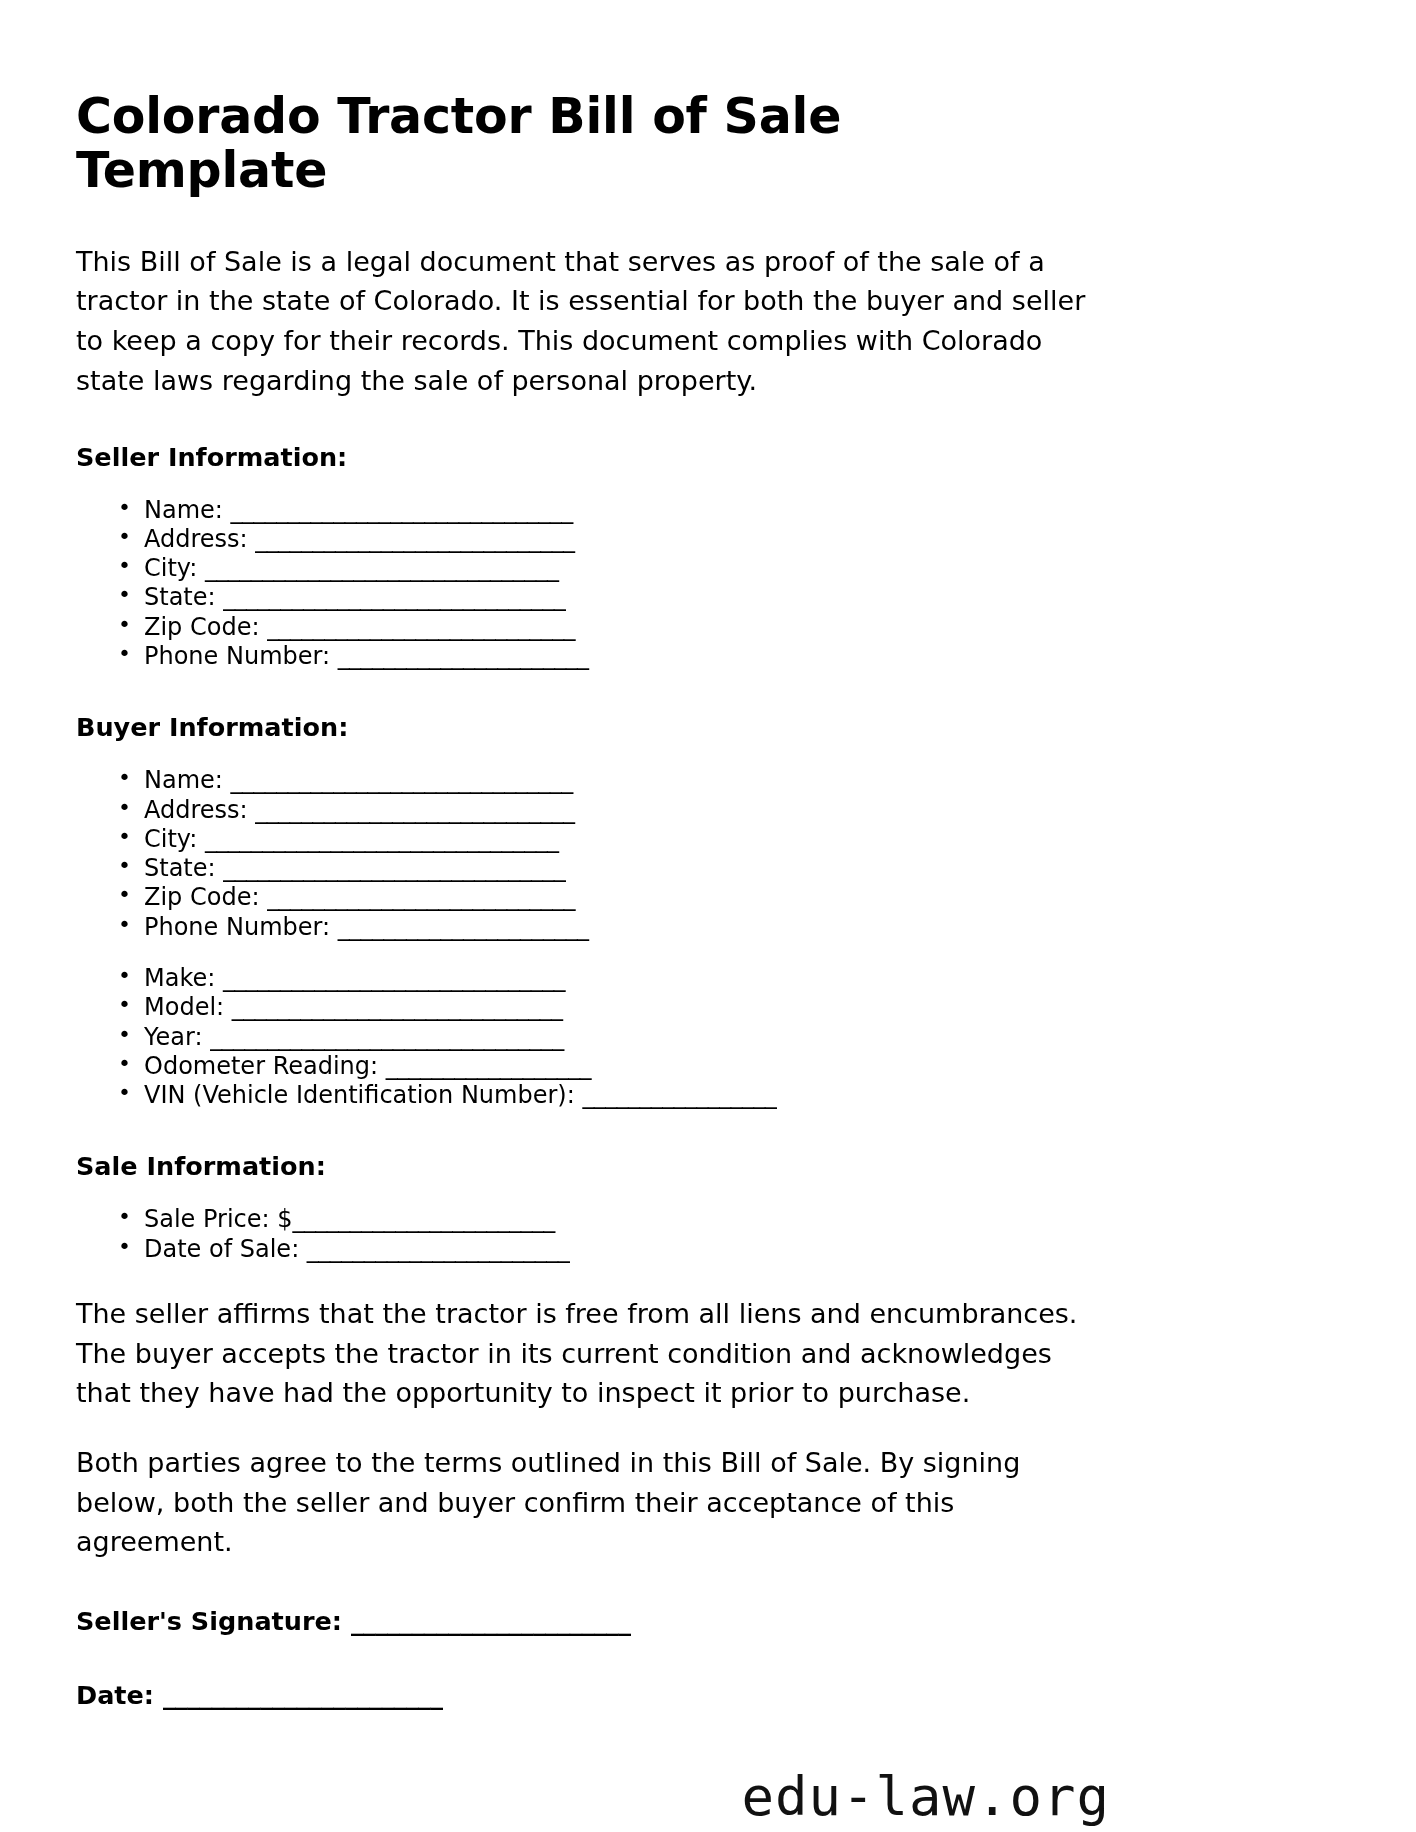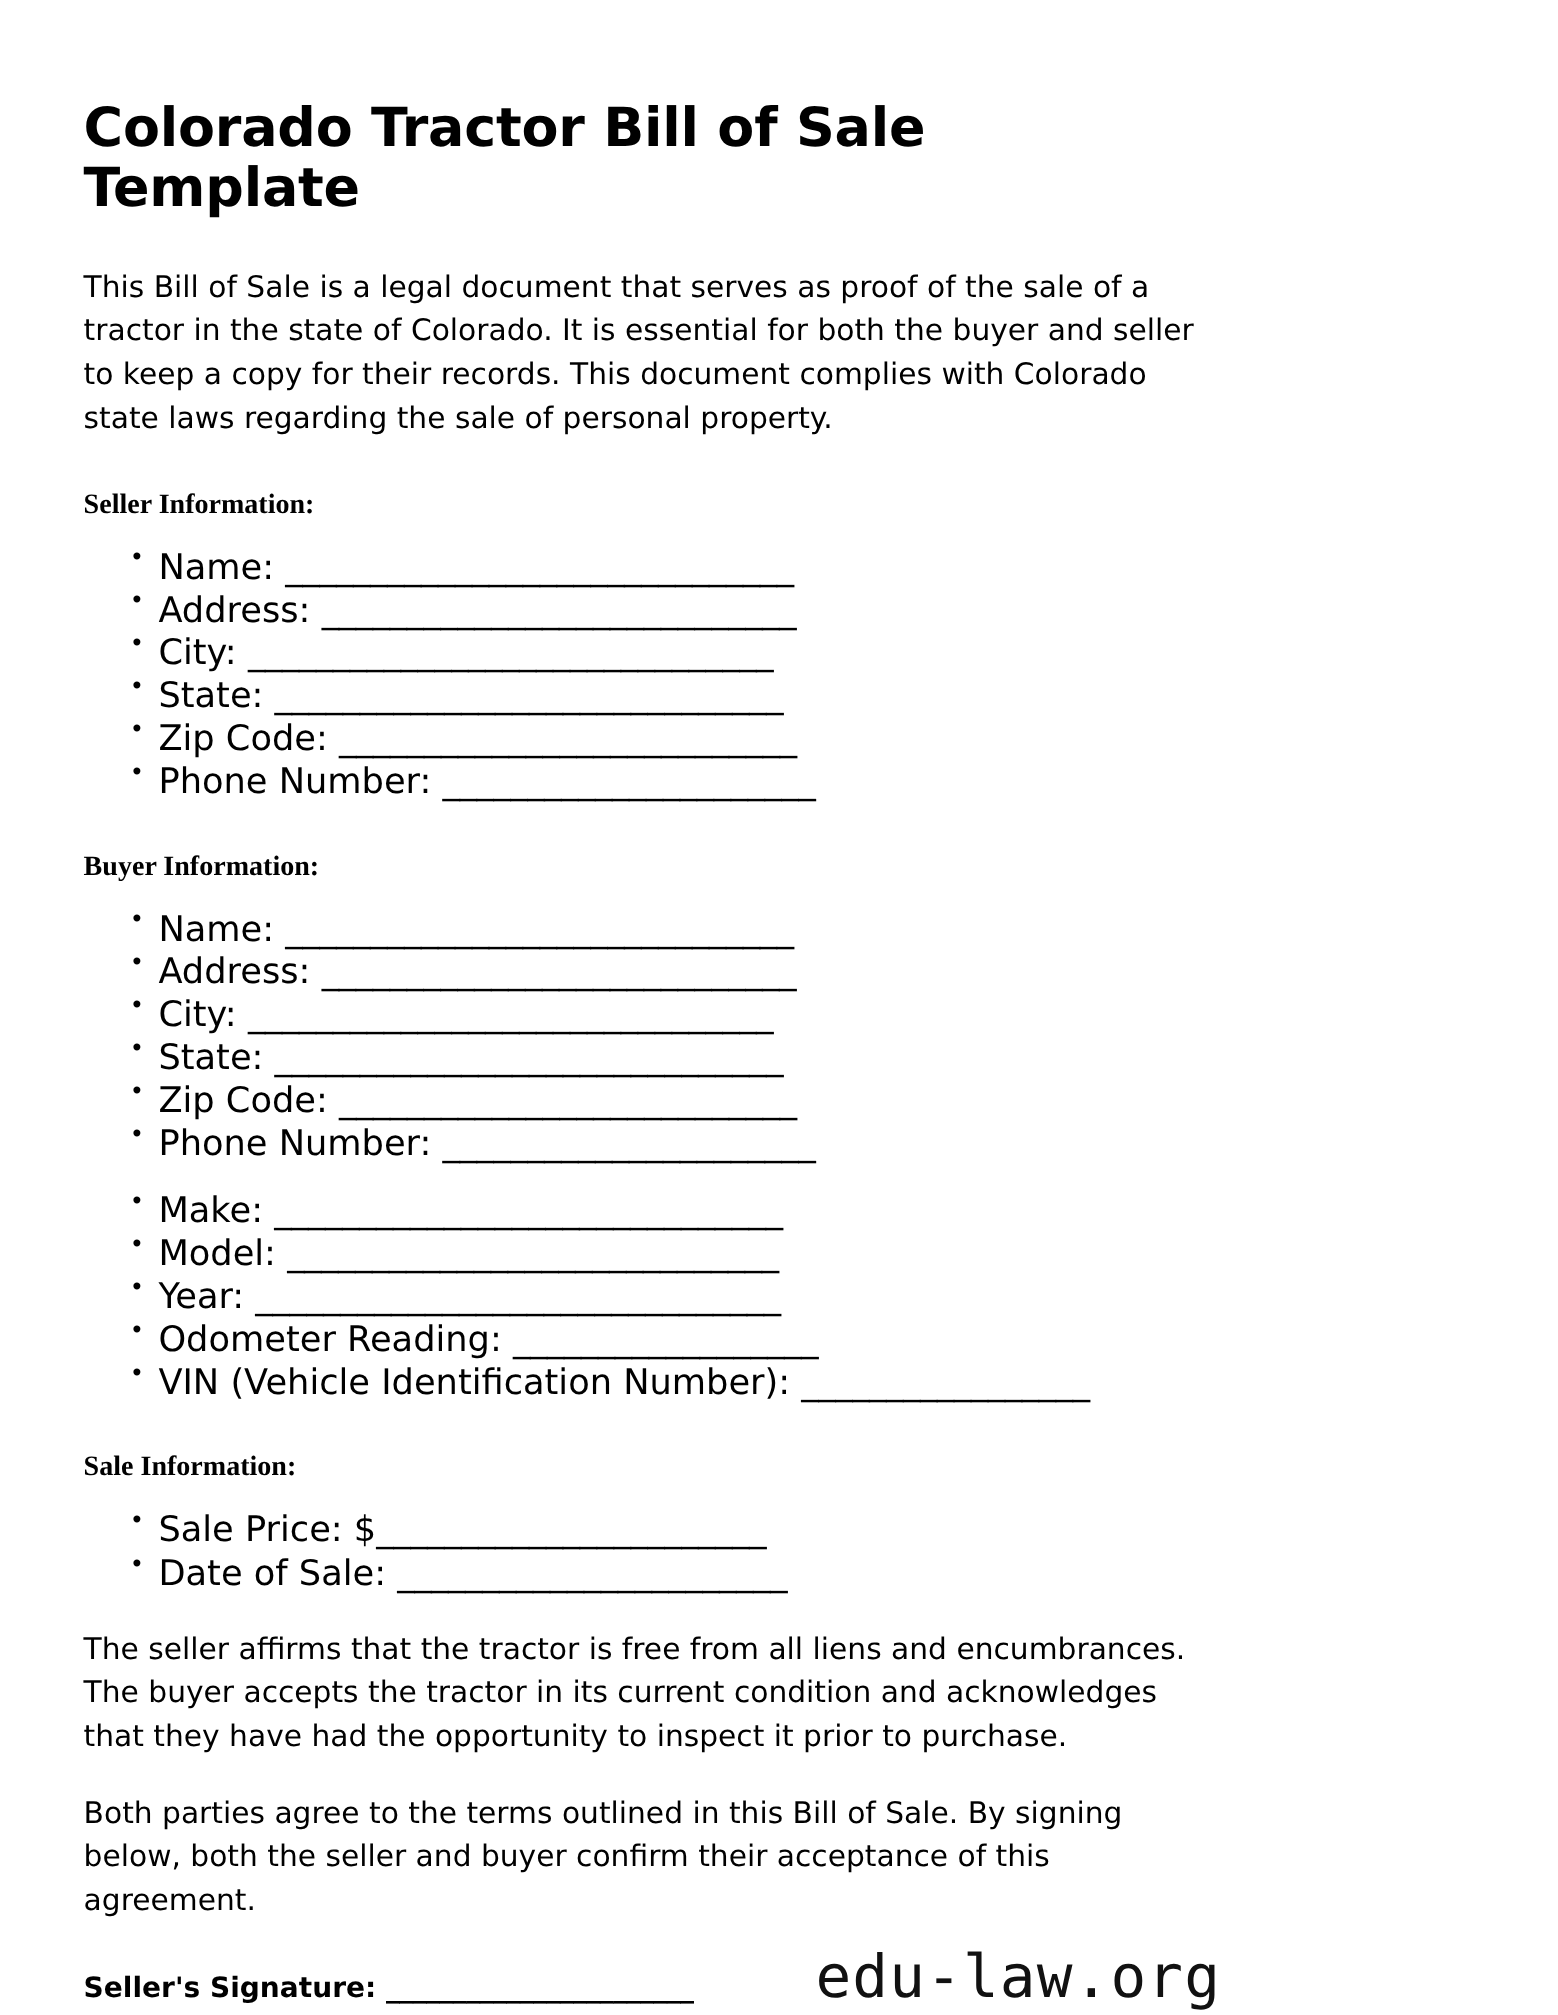--- a/index.html
+++ b/index.html
@@ -34,29 +34,28 @@
     font-size: 27px;
     line-height: 1.47;
     margin: 0 0 0 0;
     max-width: 1092px;
   }
   h2.section-heading {
     font-size: 25.5px;
     font-weight: bold;
     margin: 40px 0 0 0;
     line-height: 1.3;
-    font-family: Liberation Serif, serif;
   }
   ul.field-list {
     list-style: none;
     margin: 22px 0 0 0;
     padding: 0 0 0 42px;
   }
   ul.field-list li {
-    font-size: 32px;
+    font-size: 24px;
     line-height: 1.22;
     position: relative;
     padding-left: 26px;
     white-space: nowrap;
   }
   ul.field-list li::before {
     content: "\2022";
     position: absolute;
     left: 0;
     top: -1px;

